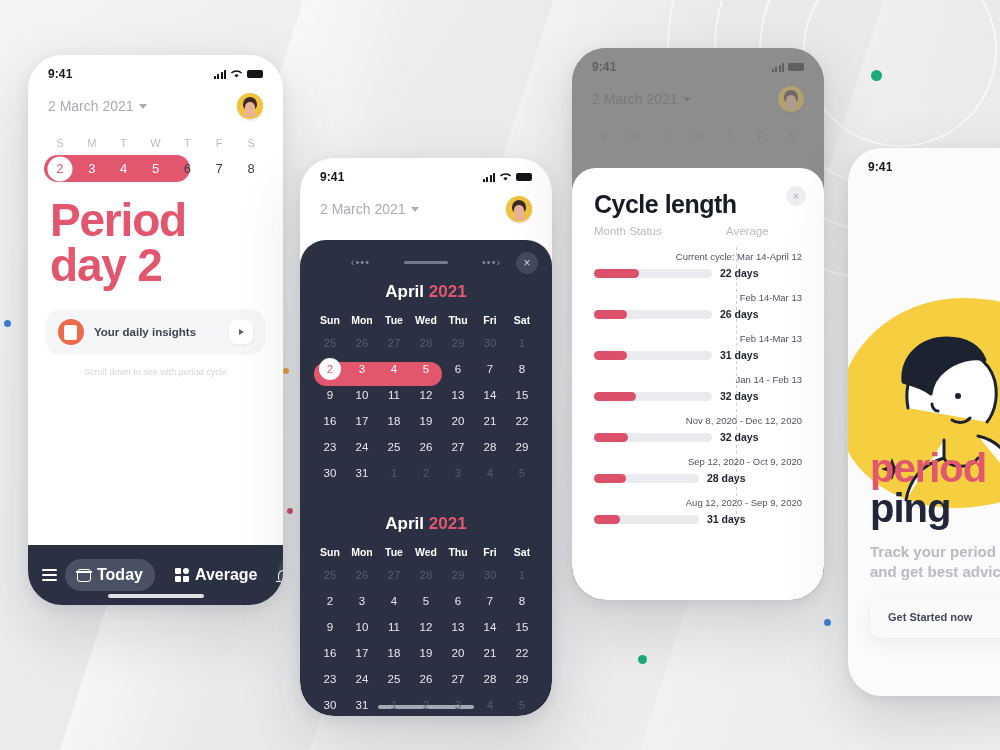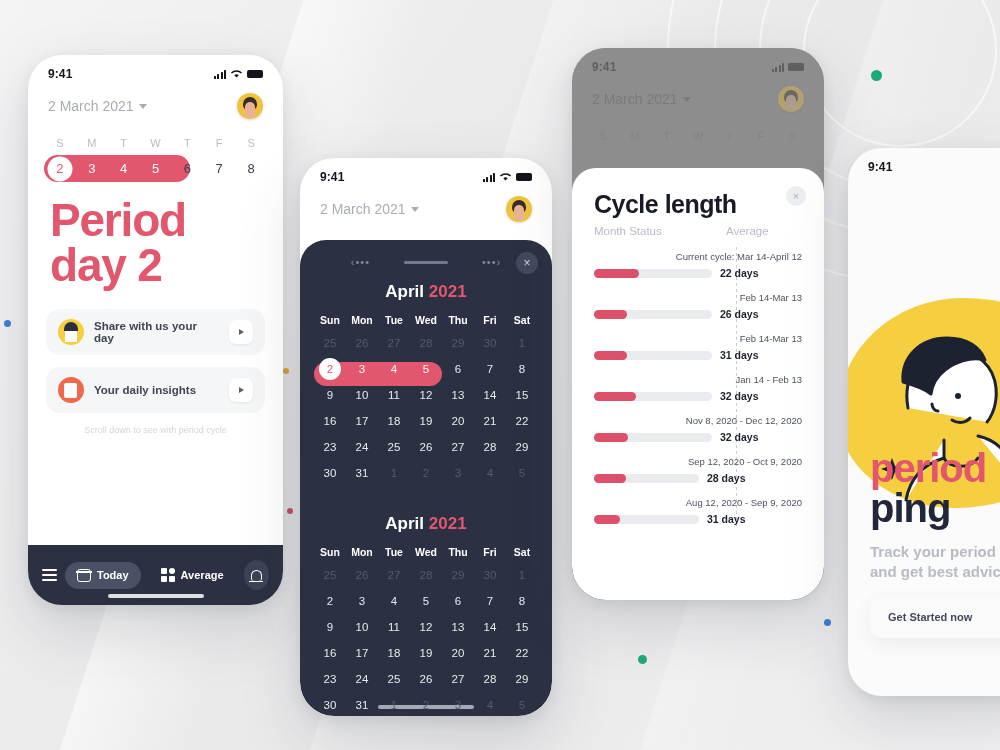--- a/index.html
+++ b/index.html
@@ -68,21 +68,21 @@
     box-shadow:0 1px 3px rgba(0,0,0,.07);}
   .go i{width:0;height:0;border-top:3.5px solid transparent;border-bottom:3.5px solid transparent;border-left:5px solid #5a6070;display:block;}
   .scroll-hint { text-align:center; font-size:9px; color:#d2d5db; margin-top:6px;}
 
   .tabbar { position:absolute; left:0; right:0; bottom:0; height:60px; background:#2b3142;
     display:flex; align-items:center; gap:8px; padding: 0 14px; }
   .burger { display:flex; flex-direction:column; gap:3px; }
   .burger i { width:15px;height:2px;background:#fff;border-radius:1px;display:block;}
   .tab { display:flex; align-items:center; gap:6px; padding:7px 12px; border-radius:16px; }
   .tab.active { background:#4a5164; }
-  .tab span { font-size:11px; color:#fff; font-weight:600;}
+  .tab span { font-size:16px; color:#fff; font-weight:600;}
   .cal-ico{width:14px;height:13px;border:1.6px solid #fff;border-radius:3px;position:relative;}
   .cal-ico::after{content:"";position:absolute;left:-1.6px;right:-1.6px;top:1px;height:2px;background:#fff;}
   .grid-ico{width:14px;height:14px;display:grid;grid-template-columns:1fr 1fr;grid-template-rows:1fr 1fr;gap:2px;}
   .grid-ico i{background:#fff;border-radius:1px;display:block;}
   .grid-ico i:nth-child(2){border-radius:50%;}
   .bell { width:30px;height:30px;border-radius:50%;background:#3c4355;display:flex;align-items:center;justify-content:center;margin-left:auto;}
   .bell-ico{width:11px;height:11px;border:1.6px solid #fff;border-radius:50% 50% 3px 3px;border-bottom:none;position:relative;}
   .bell-ico::after{content:"";position:absolute;left:-3px;bottom:-1.6px;width:14px;height:1.6px;background:#fff;}
   .homebar { position:absolute; bottom:7px; left:50%; transform:translateX(-50%); width:96px;height:4px;border-radius:2px;background:#fff;opacity:.85;}
 
@@ -208,27 +208,20 @@
             <span>7</span>
             <span>8</span>
           </div>
       </div>
 
       <div class="hero">
         <h1><span>Period</span><br><span>day 2</span></h1>
       </div>
 
       <div style="margin-top:22px;">
-        <div class="card">
-          <div class="cico y"></div>
-          <div class="ctxt">Share with us your day</div>
-          <div class="go">
-              <i></i>
-            </div>
-        </div>
         <div class="card">
           <div class="cico o"></div>
           <div class="ctxt">Your daily insights</div>
           <div class="go">
               <i></i>
             </div>
         </div>
         <div class="scroll-hint">Scroll down to see with period cycle</div>
       </div>
 

